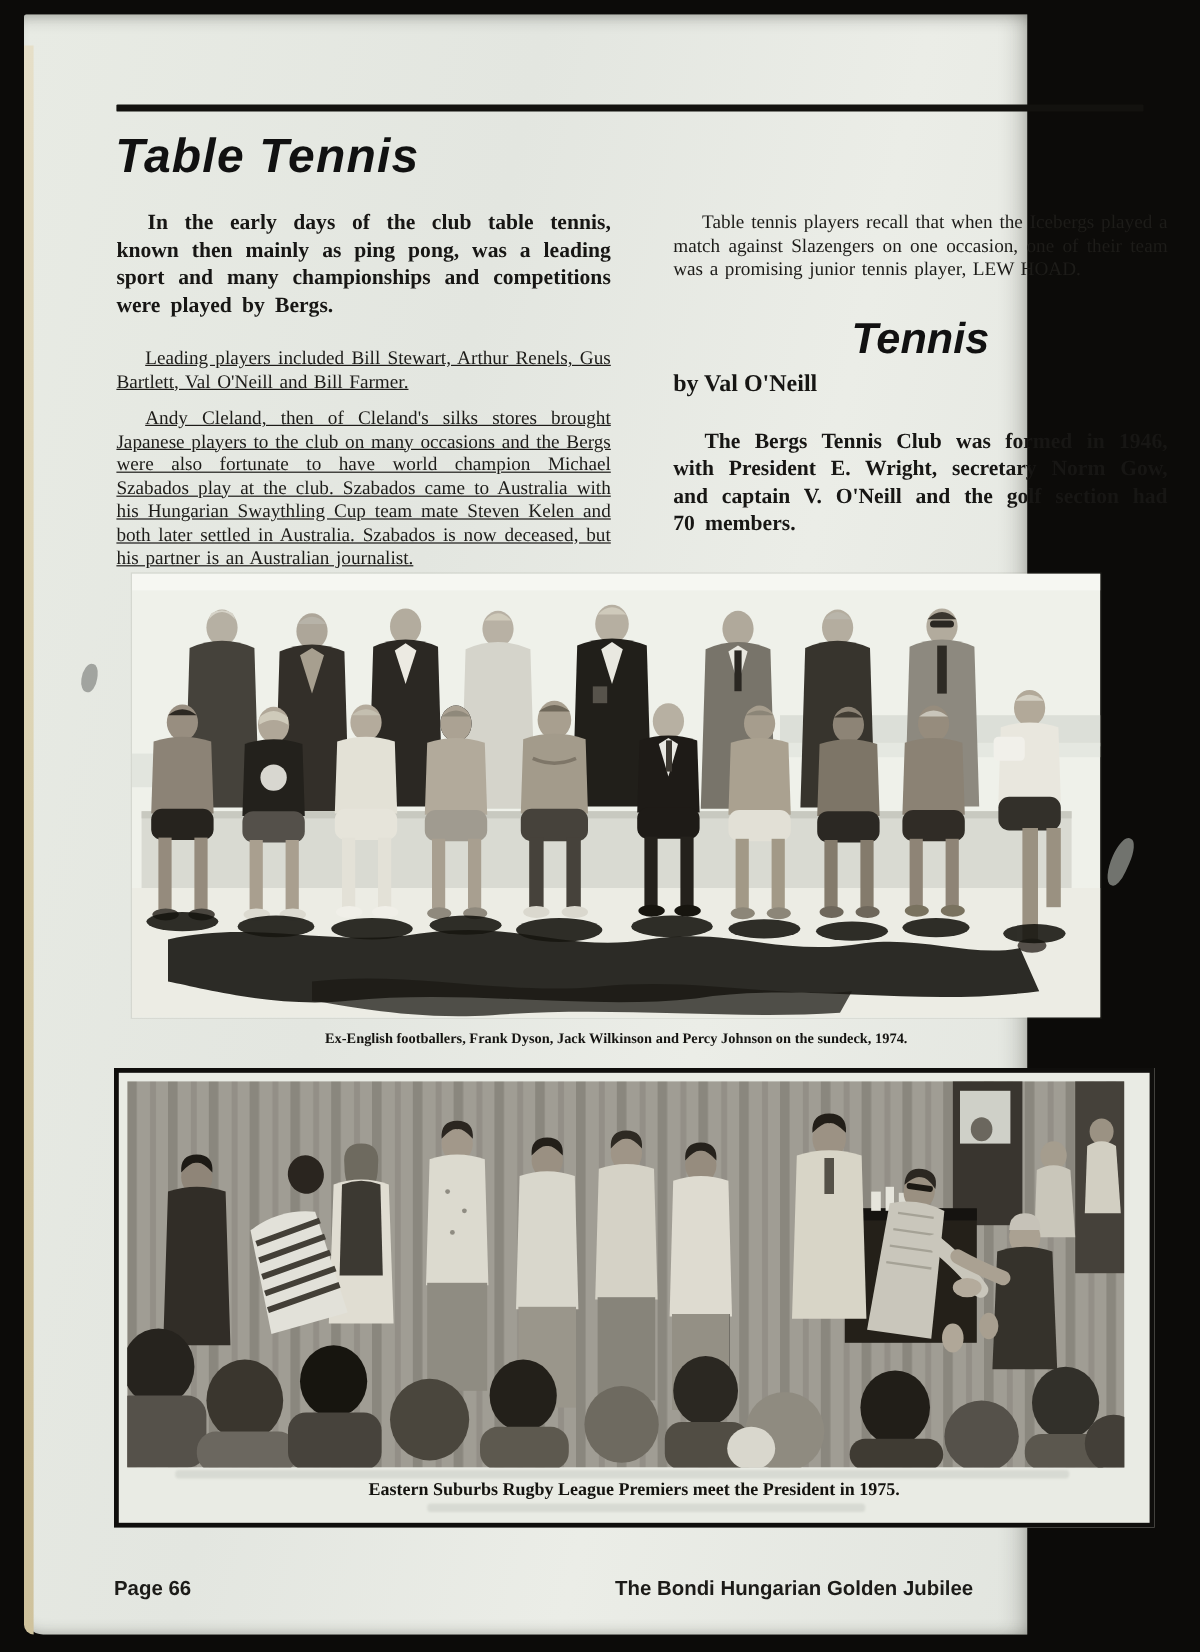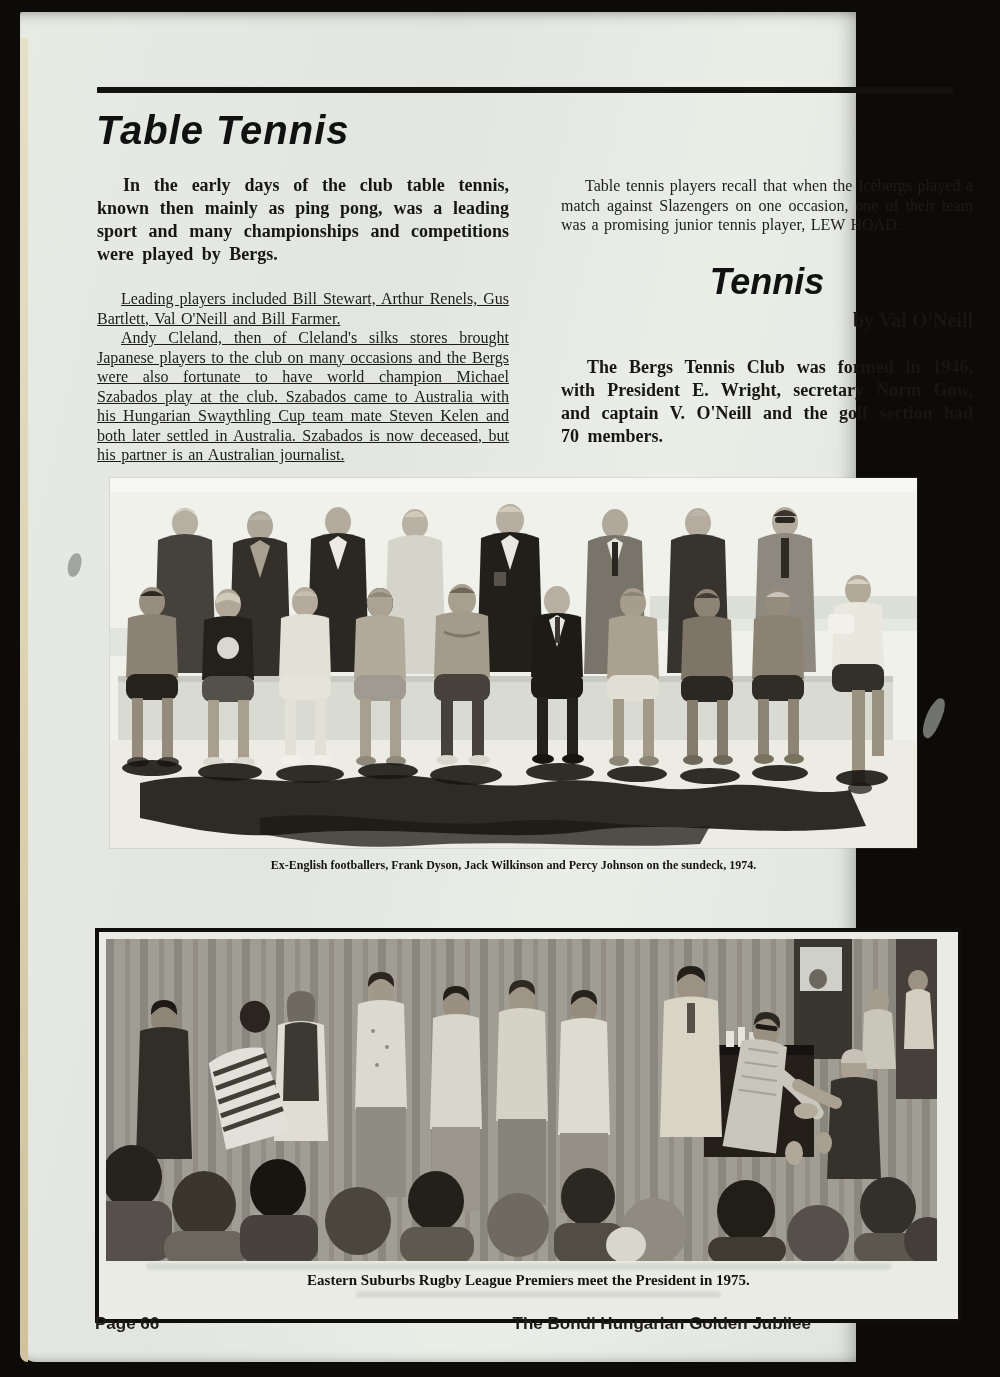--- a/index.html
+++ b/index.html
@@ -36,44 +36,44 @@
   .col-right{position:absolute;left:522px;top:164px;width:412px;margin-left:19px;}
   p.lead{
     margin:0;font-weight:bold;font-size:18px;line-height:23px;
     text-align:justify;text-indent:26px;word-spacing:4px;color:#171614;
   }
   p.body-para{
     margin:0;font-size:16px;line-height:19.5px;text-align:justify;
     text-indent:24px;word-spacing:1.5px;color:#1d1c19;
   }
   .col-left p.body-para{margin-top:23px;text-decoration:underline;}
-  .col-left p.body-para + p.body-para{margin-top:0;}
+  .col-left p.body-para + p.body-para{margin-top:11px;}
   .tennis-head{
     margin:26px 0 0;text-align:center;
     font-family:"Liberation Sans",sans-serif;font-style:italic;font-weight:bold;
     font-size:36px;color:#111;
   }
   .byline{
-    margin:6px 0 0;text-align:right;font-weight:bold;font-size:20px;color:#171614;
+    margin:6px 0 0;text-align:left;font-weight:bold;font-size:20px;color:#171614;
   }
   .col-right p.lead{margin-top:24px;}
   
   .photo1{
     position:absolute;left:90px;top:466px;width:807px;height:370px;
     box-shadow:0 0 0 1px rgba(120,120,110,.15);
   }
   .photo1 svg{display:block;width:100%;height:100%;}
   .caption1{
     position:absolute;left:90px;top:846px;width:807px;margin:0;
     text-align:center;font-weight:bold;font-size:12px;color:#151411;
   }
   
   .photo2-box{
-    position:absolute;left:75px;top:916px;width:845px;height:368px;
-    border:4px solid #0f0e0c;background:#e9ebe4;padding:7px 7px 12px 7px;
+    position:absolute;left:75px;top:878px;width:845px;height:368px;
+    border:4px solid #0f0e0c;background:#e9ebe4;padding:7px 7px 0 7px;
     box-sizing:content-box;
   }
   .photo2{width:831px;height:322px;}
   .photo2 svg{display:block;width:100%;height:100%;}
   .caption2-area{position:relative;height:42px;}
   .caption2{
     position:absolute;left:0;right:0;top:11px;margin:0;text-align:center;
     font-weight:bold;font-size:15px;color:#14130f;
   }
   .ghost-line{

